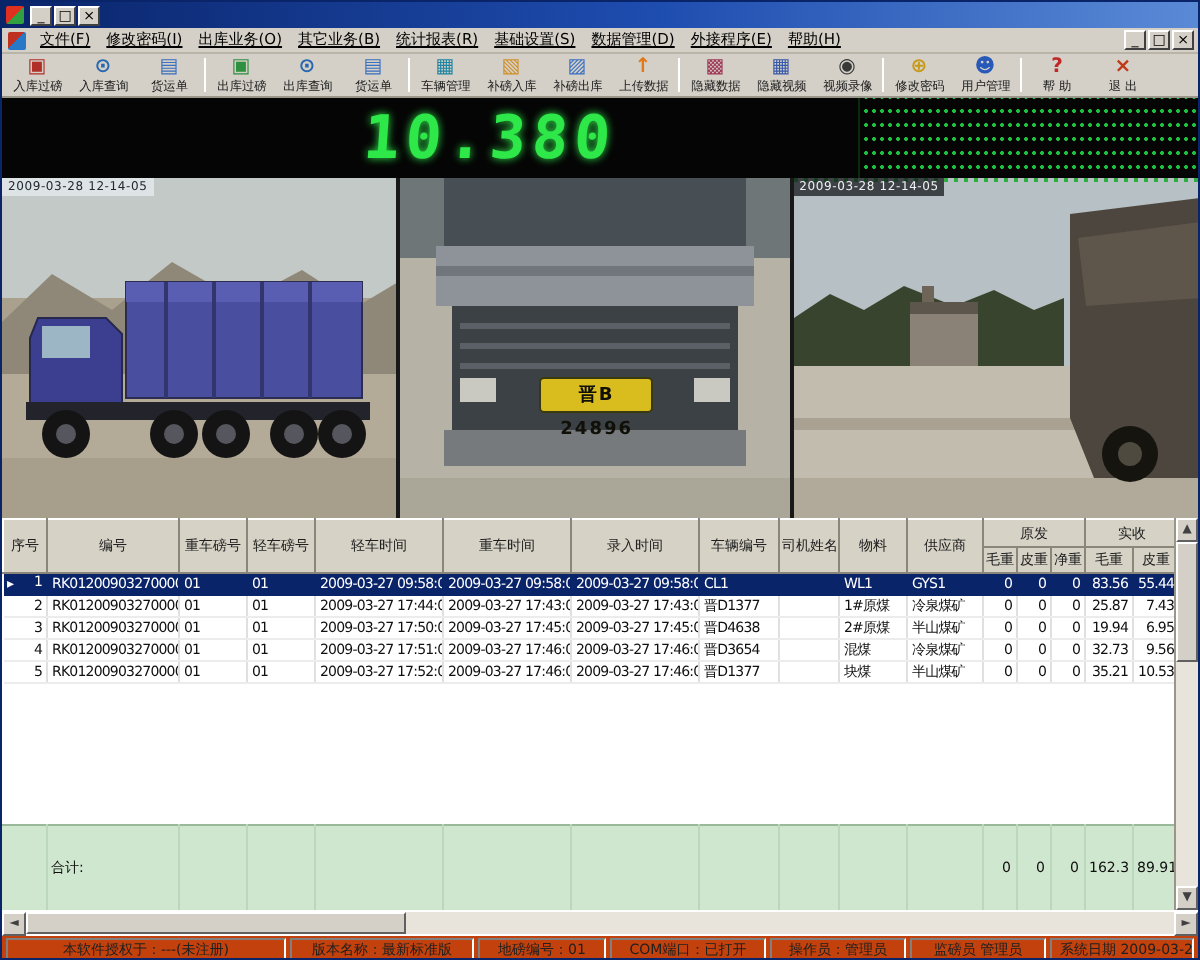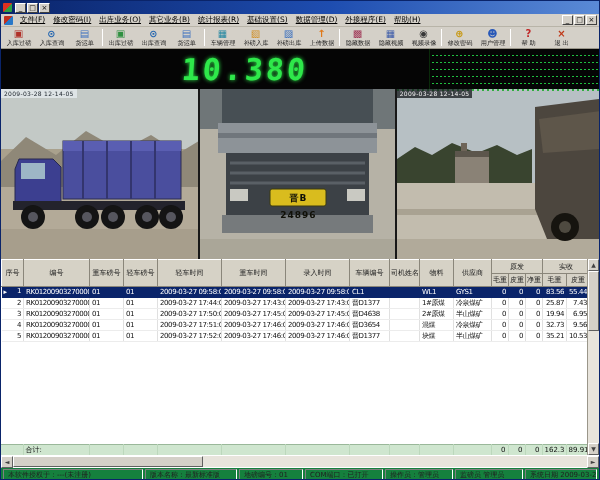--- a/index.html
+++ b/index.html
@@ -66,40 +66,40 @@
   .grid thead tr.h-sub th { height:13px; }
   .grid td { font-size:7px; letter-spacing:-0.4px; white-space:nowrap; overflow:hidden;
              border-right:1px solid #e0e0e0; border-bottom:1px solid #ececec;
              height:11px; padding:0 2px; color:#101010; }
   .grid tr.sel td { background:#0a246a; color:#fff; border-color:#0a246a; }
   .grid td.num { text-align:right; }
   .rowmark { float:left; font-size:7px; line-height:10px; color:#fff; }
   .grid-filler { flex:1; background:#fff; }
   .total-table td { font-size:7px; height:11px; background:#cfe6cf;
                     border-top:1px solid #9ab89a; border-right:1px solid #bcd8bc;
-                    white-space:nowrap; overflow:hidden; padding:0 2px; color:#101010; }
+                    white-space:nowrap; overflow:hidden; padding:16px 2px; color:#101010; }
   .total-table td.num { text-align:right; }
 
   
   .vscroll { position:absolute; top:0; right:0; width:12px; height:196px;
              background:#e8e4dc; border-left:1px solid #9a968a;
              display:flex; flex-direction:column; }
   .scr-btn { height:12px; width:100%; background:#d4d0c8; border:1px solid;
              border-color:#fff #606060 #606060 #fff; font-size:6px; line-height:10px;
              text-align:center; color:#404040; flex:none; }
   .v-thumb { height:60px; margin-top:0; background:#d4d0c8; border:1px solid;
              border-color:#fff #606060 #606060 #fff; }
   .hscroll { height:12px; background:#e8e4dc; display:flex; border-top:1px solid #fff; }
   .hscroll .scr-btn { width:12px; height:12px; }
   .h-thumb { width:190px; background:#d4d0c8; border:1px solid;
              border-color:#fff #606060 #606060 #fff; }
 
   
-  .statusbar { height:14px; display:flex; gap:2px; padding:1px 2px; background:#15803d;
-               border-top:1px solid #fff; }
+  .statusbar { height:14px; display:flex; gap:2px; padding:1px 2px; background:#c2410c;
+               border-top:1px solid #fff;text-align:center; }
   .status-seg { border:1px solid; border-color:#808080 #fff #fff #808080;
                 font-size:7px; line-height:10px; padding:0 4px; color:#202020;
                 white-space:nowrap; overflow:hidden; flex:none; }
   .status-seg:last-child { flex:1; }
 </style>
 </head>
 <body>
 
 <div class="app">
 

